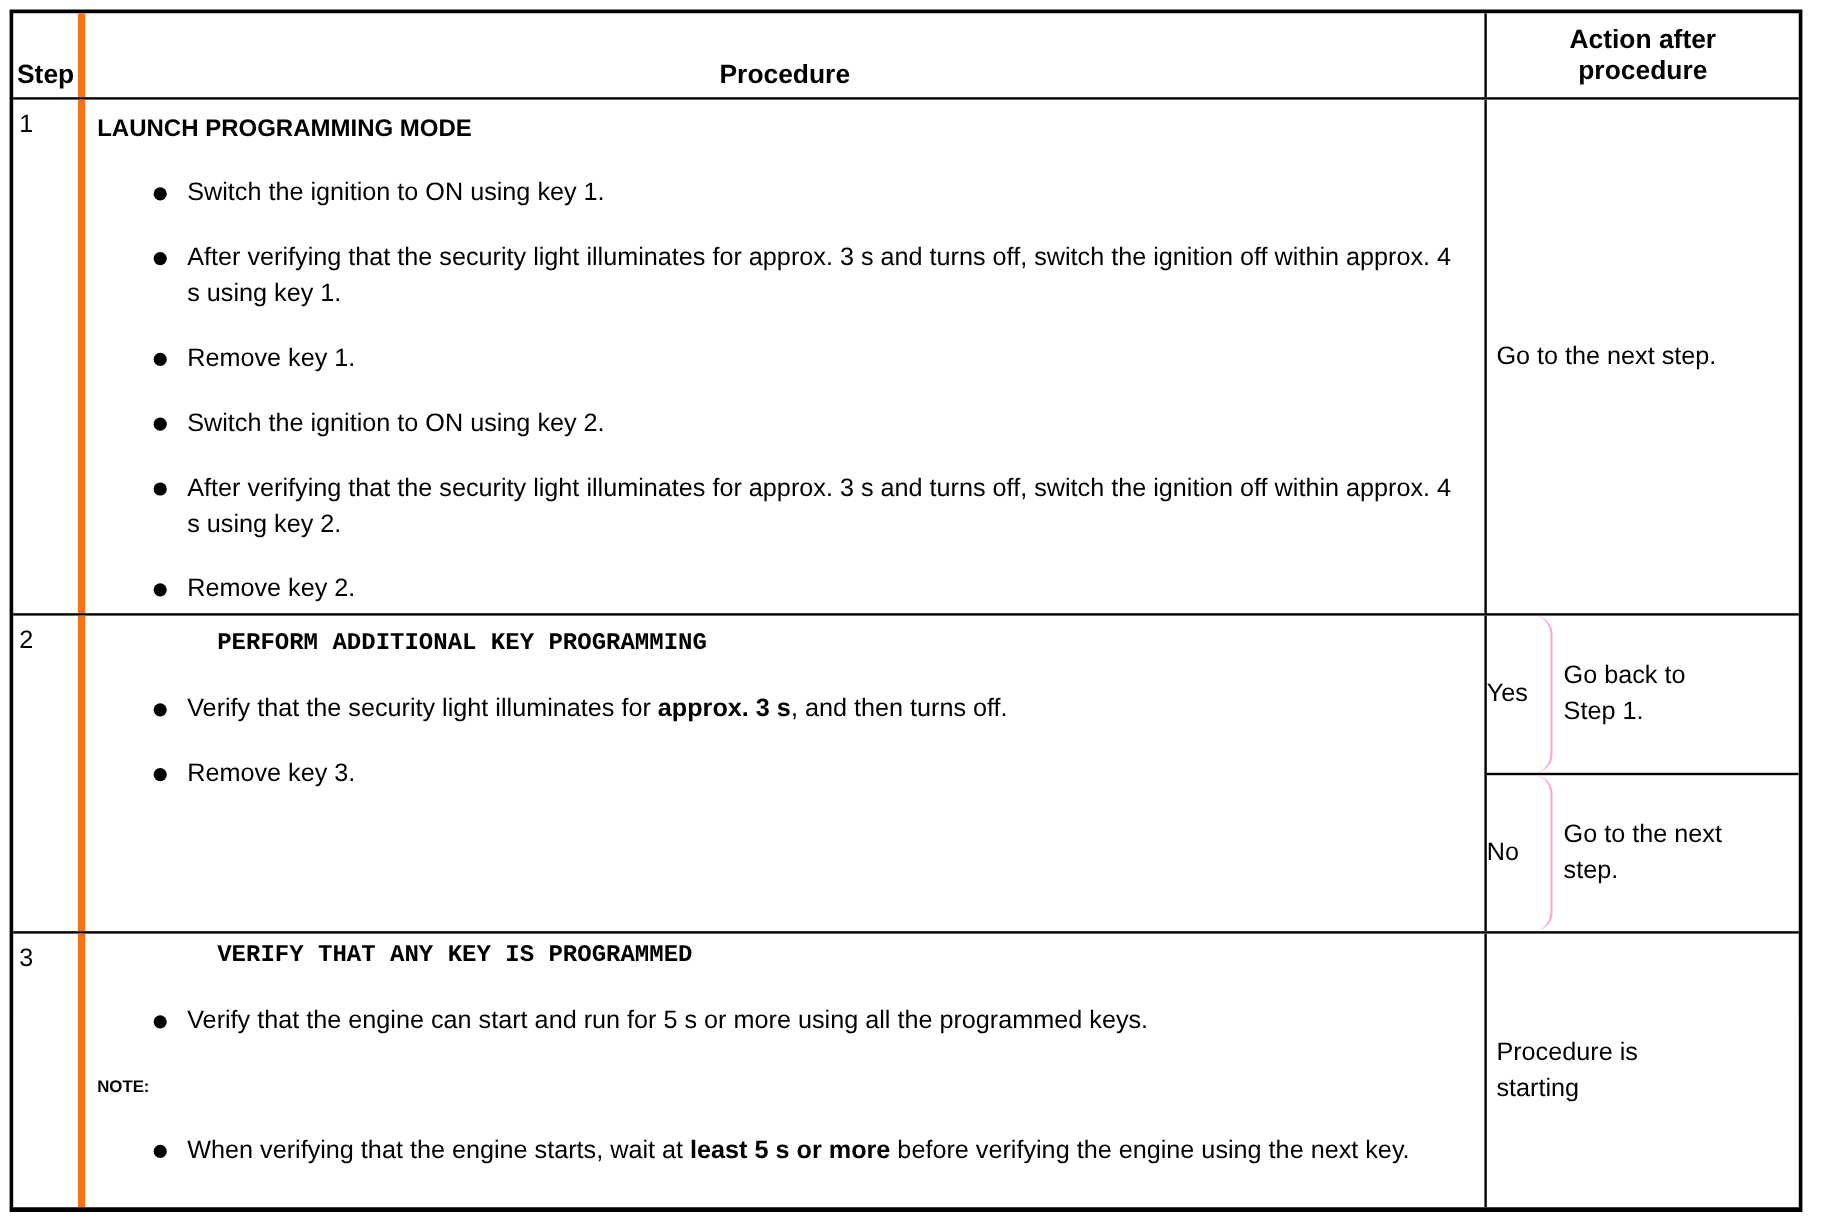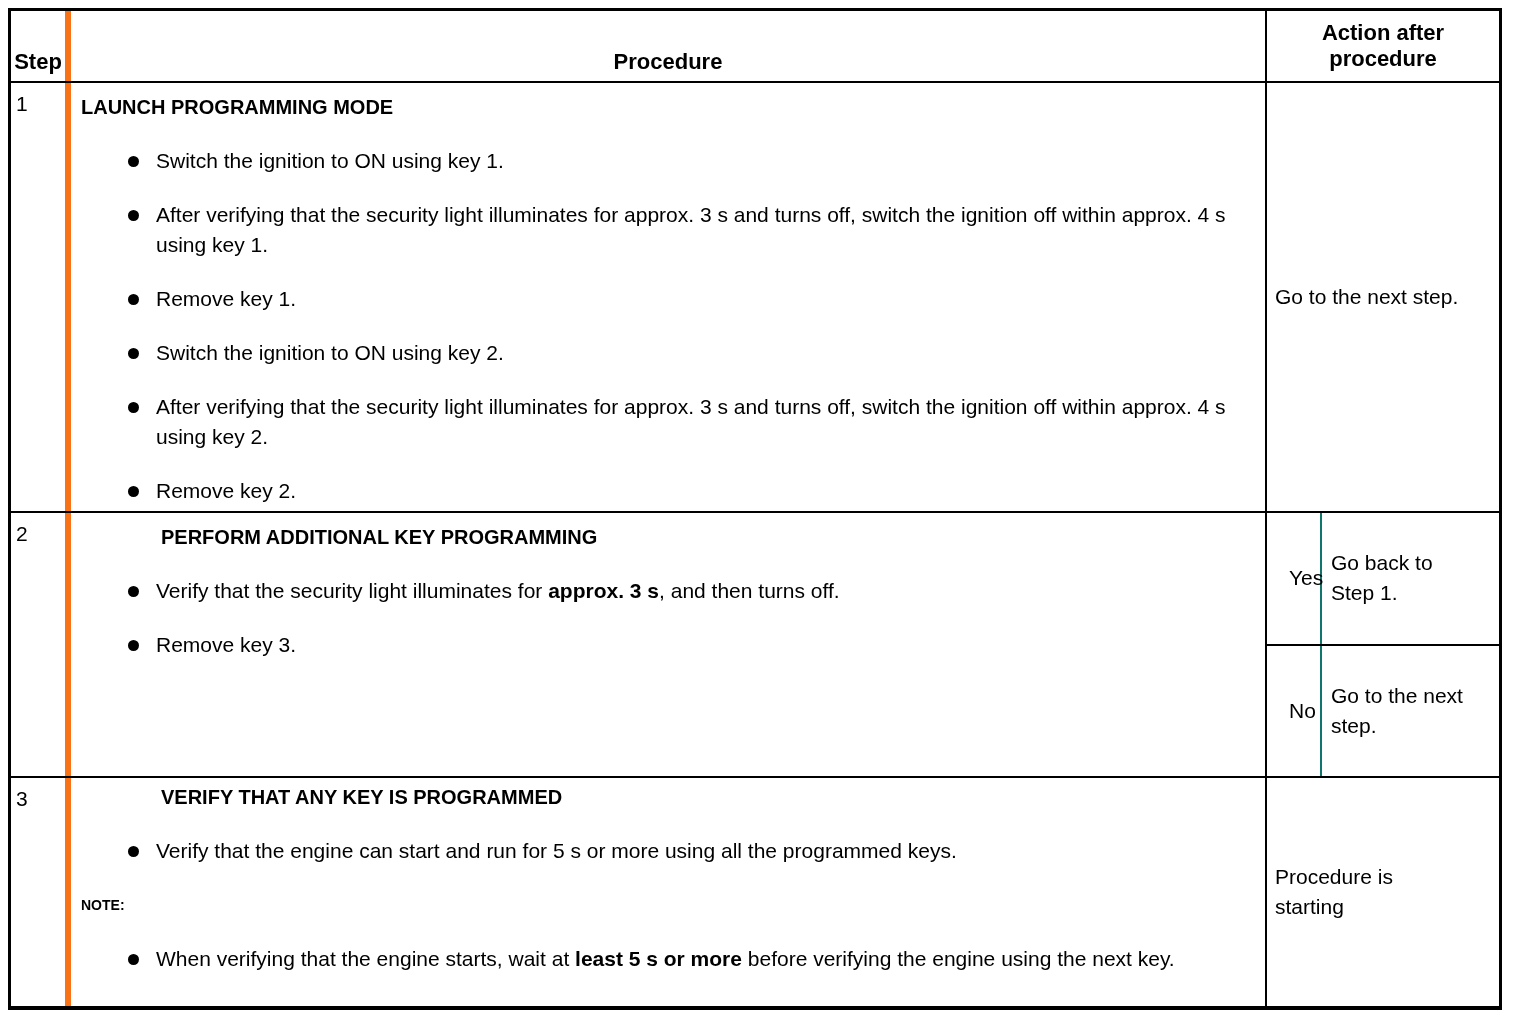--- a/index.html
+++ b/index.html
@@ -9,40 +9,40 @@
         box-sizing:border-box;border:3px solid #000;border-bottom-width:4px;
         display:flex;flex-direction:column;background:#fff;}
   .trow{display:flex;box-sizing:border-box;border-bottom:2px solid #000;overflow:hidden;}
   .row-header{height:72px;}
   .row-1{height:430px;}
   .row-2{height:265px;}
   .row-3{flex:1;border-bottom:none;}
   .cell{box-sizing:border-box;overflow:hidden;}
   .step-col{width:60px;flex:none;border-right:6px solid #f97316;padding:6px 2px 0 5px;}
   .proc-col{flex:1;border-right:2px solid #000;padding:9px 12px 0 10px;}
-  .action-col{width:232px;flex:none;}
+  .action-col{width:260px;flex:none;}
   .header-cell{display:flex;align-items:flex-end;justify-content:center;
         font-weight:bold;font-size:22px;padding:0 0 4px 0;}
   .action-header{white-space:pre-line;text-align:center;line-height:26px;
         align-items:center;padding-bottom:0;}
   .proc-title{font-weight:bold;font-size:20px;margin:0 0 24px 0;}
-  .title-indent{margin-left:80px;}
+  .title-indent{margin-left:100px;font-family:Liberation Mono, monospace;}
   .note-label{font-weight:bold;font-size:14px;margin:0 0 24px 0;}
   .bullet-list{margin:0;padding:0;}
   .bullet-item{display:flex;margin:0 0 24px 47px;}
   .bullet-item .dot{flex:none;width:11px;height:11px;border-radius:50%;background:#000;
         margin:10px 17px 0 0;}
   .bullet-text{max-width:1080px;}
   .bullet-text b{font-weight:bold;}
   .simple-action{display:flex;align-items:center;padding-left:8px;white-space:pre-line;}
   .split-action{display:flex;flex-direction:column;}
   .option-row{display:flex;flex:1;box-sizing:border-box;overflow:hidden;}
   .option-row.first{border-bottom:2px solid #000;}
-  .option-label{width:55px;flex:none;box-sizing:border-box;border-right:2px solid #0f766e;
-        display:flex;align-items:center;padding-left:22px;}
+  .option-label{width:55px;flex:none;box-sizing:border-box;border-right:2px solid #f9a8d4;
+        display:flex;align-items:center;padding-left:0;border-radius:16px;}
   .option-text{flex:1;display:flex;align-items:center;padding-left:9px;white-space:pre-line;}
   .row-3 .proc-col{padding-top:4px;}
 </style>
 </head>
 <body>
 
 <div class="page">
   <div class="proc-table">
 
     <div class="trow row-header">

